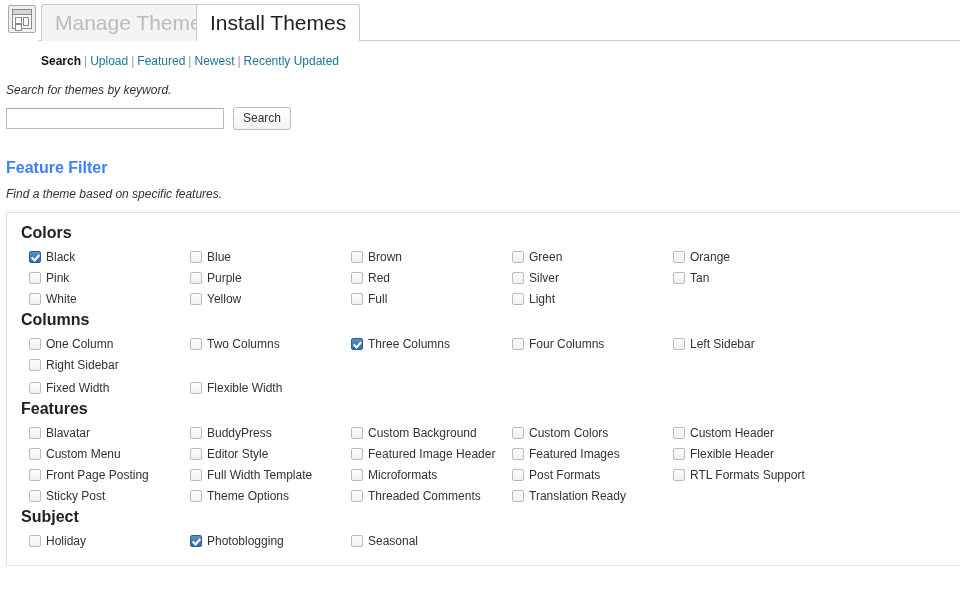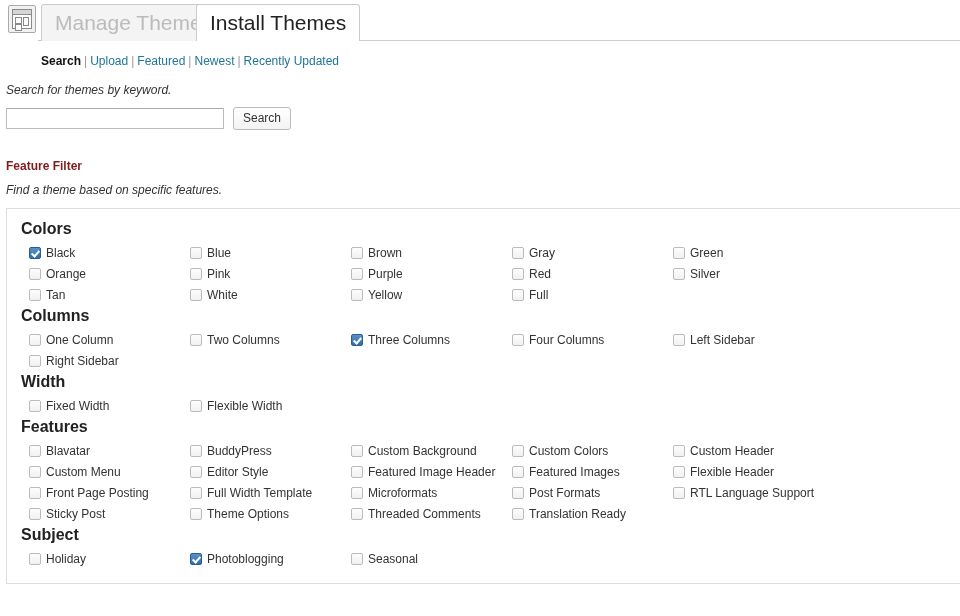--- a/index.html
+++ b/index.html
@@ -160,22 +160,22 @@
     border-radius: 3px;
     padding: 3px 9px 4px 9px;
     cursor: pointer;
     line-height: 14px;
   }
   .search-btn { margin-left: 9px; }
 
   
   .ff-title {
     font-weight: bold;
-    font-size: 12px;
-    color: #7f1d1d;
+    font-size: 16px;
+    color: #3b82f6;
     padding: 29px 0 0 6px;
   }
   .ff-desc {
     font-style: italic;
     font-size: 12px;
     color: #333333;
     padding: 10px 0 0 6px;
   }
   .ff-panel {
     margin-top: 11px;
@@ -283,24 +283,20 @@
         <label class="opt">
           <span class="cb"></span>
           <span class="opt-label">Blue</span>
         </label>
         <label class="opt">
           <span class="cb"></span>
           <span class="opt-label">Brown</span>
         </label>
         <label class="opt">
           <span class="cb"></span>
-          <span class="opt-label">Gray</span>
-        </label>
-        <label class="opt">
-          <span class="cb"></span>
           <span class="opt-label">Green</span>
         </label>
         <label class="opt">
           <span class="cb"></span>
           <span class="opt-label">Orange</span>
         </label>
         <label class="opt">
           <span class="cb"></span>
           <span class="opt-label">Pink</span>
         </label>
@@ -324,20 +320,24 @@
           <span class="cb"></span>
           <span class="opt-label">White</span>
         </label>
         <label class="opt">
           <span class="cb"></span>
           <span class="opt-label">Yellow</span>
         </label>
         <label class="opt">
           <span class="cb"></span>
           <span class="opt-label">Full</span>
+        </label>
+        <label class="opt">
+          <span class="cb"></span>
+          <span class="opt-label">Light</span>
         </label>
       </div>
     </div>
     <div class="group spaced">
       <div class="group-title">Columns</div>
       <div class="opts">
         <label class="opt">
           <span class="cb"></span>
           <span class="opt-label">One Column</span>
         </label>
@@ -357,21 +357,20 @@
           <span class="cb"></span>
           <span class="opt-label">Left Sidebar</span>
         </label>
         <label class="opt">
           <span class="cb"></span>
           <span class="opt-label">Right Sidebar</span>
         </label>
       </div>
     </div>
     <div class="group spaced">
-      <div class="group-title">Width</div>
       <div class="opts">
         <label class="opt">
           <span class="cb"></span>
           <span class="opt-label">Fixed Width</span>
         </label>
         <label class="opt">
           <span class="cb"></span>
           <span class="opt-label">Flexible Width</span>
         </label>
       </div>
@@ -430,21 +429,21 @@
         <label class="opt">
           <span class="cb"></span>
           <span class="opt-label">Microformats</span>
         </label>
         <label class="opt">
           <span class="cb"></span>
           <span class="opt-label">Post Formats</span>
         </label>
         <label class="opt">
           <span class="cb"></span>
-          <span class="opt-label">RTL Language Support</span>
+          <span class="opt-label">RTL Formats Support</span>
         </label>
         <label class="opt">
           <span class="cb"></span>
           <span class="opt-label">Sticky Post</span>
         </label>
         <label class="opt">
           <span class="cb"></span>
           <span class="opt-label">Theme Options</span>
         </label>
         <label class="opt">

